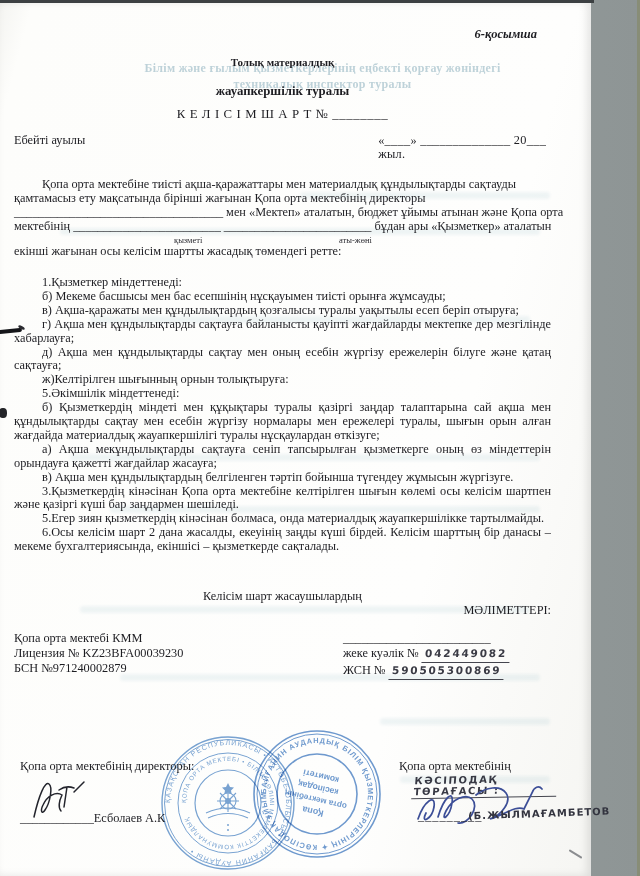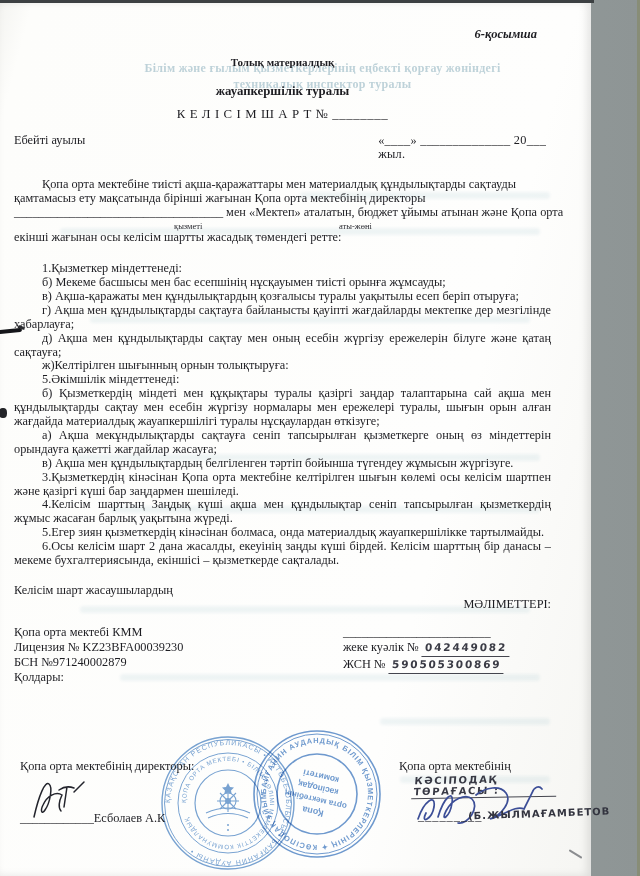--- a/index.html
+++ b/index.html
@@ -26,21 +26,21 @@
   .placerow{margin-top:12px;display:flex;gap:48px;}
   .place{flex:0 0 auto;}
   .daterow{margin-left:245px;letter-spacing:.3px;}
   .intro{margin-top:17px;}
   .iline{white-space:nowrap;}
   .ind{text-indent:28px;}
   .labels{position:relative;height:11px;font-size:8.5px;color:#2a2a30;}
   .lab1{position:absolute;left:160px;} .lab2{position:absolute;left:325px;text-align:right;}
   .clauses{margin-top:17px;}
   .cl{margin:0;text-indent:28px;text-align:justify;}
-  .dheading{margin-top:16px;}
+  .dheading{margin-top:36px;text-align:center;}
   .dheading2{text-align:right;}
   .details{margin-top:13px;display:flex;line-height:15.2px;}
   .dleft{flex:1;}
   .dright{width:208px;flex:0 0 auto;}
   .hand{font-family:"DejaVu Sans",sans-serif;font-weight:bold;color:#3a3b45;
     letter-spacing:1.8px;font-size:10.5px;transform:skewX(-4deg);display:inline-block;
     border-bottom:1.2px solid #44454e;padding:0 3px 1px 3px;}
   .bottom{position:absolute;left:20px;top:757px;width:537px;font-size:12.3px;}
   .sigtitles{display:flex;}
   .strite{margin-left:auto;width:158px;}
@@ -92,53 +92,52 @@
 
       <div class="placerow">
         <span class="place">Ебейті  ауылы</span>
         <span class="daterow">«____»  ______________ 20___ жыл.</span>
       </div>
 
       <div class="intro">
         <div class="iline ind">Қопа орта мектебіне тиісті ақша-қаражаттары мен материалдық құндылықтарды сақтауды</div>
         <div class="iline">қамтамасыз ету мақсатында бірінші жағынан Қопа  орта мектебінің директоры</div>
         <div class="iline">__________________________________ мен «Мектеп» аталатын, бюджет ұйымы атынан және  Қопа  орта</div>
+        <div class="iline"><span>мектебінің </span><span>________________________</span><span>  </span><span>________________________</span><span> бұдан ары «Қызметкер» аталатын</span></div>
         <div class="labels">
           <span class="lab1">қызметі</span>
           <span class="lab2">аты-жөні</span>
         </div>
         <div class="iline">екінші жағынан      осы келісім шартты жасадық төмендегі ретте:</div>
       </div>
 
       <div class="clauses">
         <p class="cl">1.Қызметкер міндеттенеді:</p>
         <p class="cl">б) Мекеме басшысы мен бас есепшінің нұсқауымен тиісті орынға жұмсауды;</p>
         <p class="cl">в) Ақша-қаражаты мен құндылықтардың қозғалысы туралы уақытылы есеп беріп отыруға;</p>
         <p class="cl">г) Ақша мен құндылықтарды сақтауға байланысты қауіпті жағдайларды мектепке дер мезгілінде хабарлауға;</p>
         <p class="cl">д) Ақша мен құндылықтарды сақтау мен оның есебін жүргізу ережелерін білуге және қатаң сақтауға;</p>
         <p class="cl">ж)Келтірілген шығынның орнын толықтыруға:</p>
         <p class="cl">5.Әкімшілік  міндеттенеді:</p>
         <p class="cl">б) Қызметкердің міндеті мен құқықтары туралы қазіргі заңдар талаптарына сай ақша мен құндылықтарды сақтау мен есебін жүргізу нормалары мен ережелері туралы, шығын орын алған жағдайда материалдық жауапкершілігі туралы нұсқаулардан өткізуге;</p>
         <p class="cl">а) Ақша мекұндылықтарды сақтауға сеніп тапсырылған қызметкерге оның өз міндеттерін орындауға қажетті жағдайлар жасауға;</p>
         <p class="cl">в) Ақша мен құндылықтардың белгіленген тәртіп бойынша түгендеу жұмысын жүргізуге.</p>
         <p class="cl">3.Қызметкердің кінәсінан Қопа орта мектебіне  келтірілген шығын көлемі осы келісім шартпен және қазіргі күші бар заңдармен шешіледі.</p>
-        <p class="cl">4.Келісім шарттың Заңдық күші ақша мен құндылықтар сеніп тапсырылған қызметкердің жұмыс жасаған барлық уақытына жүреді.</p>
         <p class="cl">5.Егер зиян қызметкердің кінәсінан болмаса, онда материалдық жауапкершілікке тартылмайды.</p>
         <p class="cl">6.Осы келісім шарт 2 дана жасалды, екеуінің заңды күші бірдей. Келісім шарттың бір данасы – мекеме бухгалтериясында, екіншісі – қызметкерде сақталады.</p>
       </div>
 
       <div class="dheading">Келісім шарт жасаушылардың</div>
       <div class="dheading2">МӘЛІМЕТТЕРІ:</div>
 
       <div class="details">
         <div class="dleft">
           <div>Қопа  орта  мектебі  КММ</div>
           <div>Лицензия № KZ23BFA00039230</div>
           <div>БСН №971240002879</div>
-          <div>Қолдары:</div>
         </div>
         <div class="dright">
           <div>________________________</div>
           <div><span>жеке куәлік № </span><span class="hand">042449082</span></div>
           <div><span>ЖСН  № </span><span class="hand">590505300869</span></div>
         </div>
       </div>
     </div>
 
     <div class="bottom">

